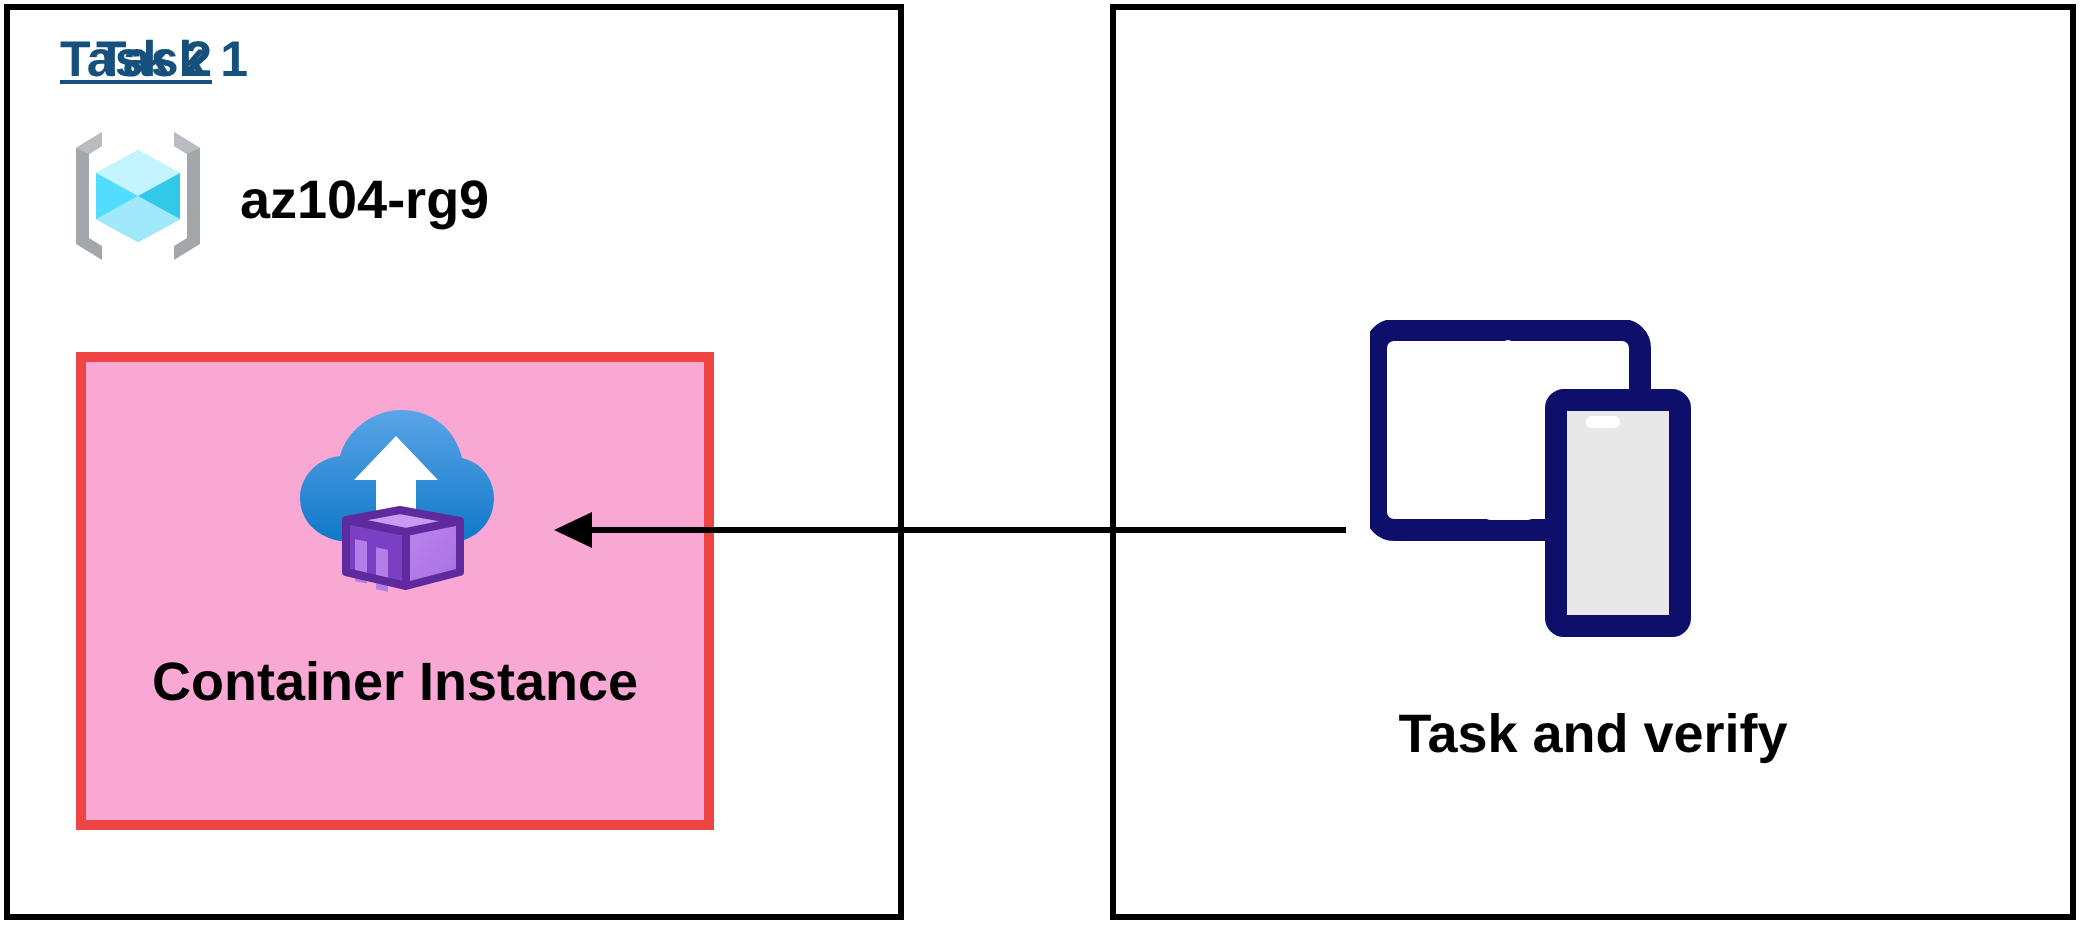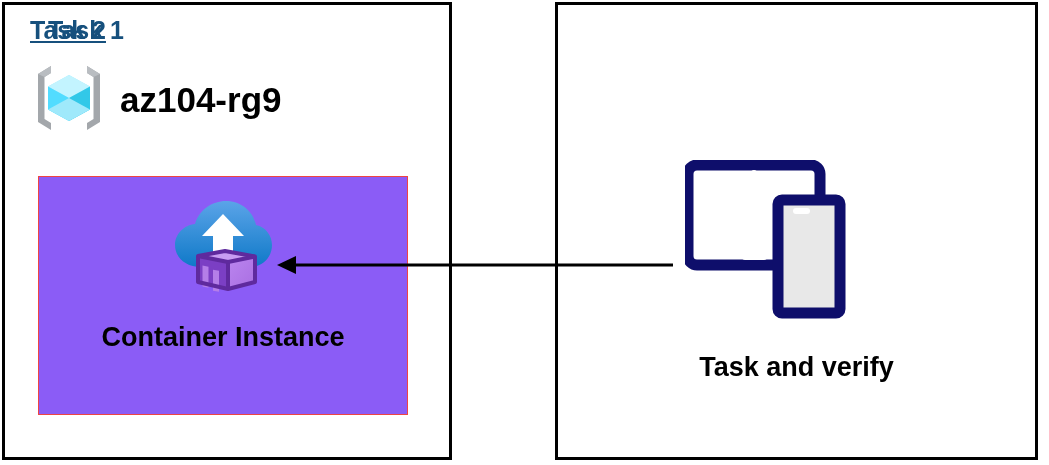--- a/index.html
+++ b/index.html
@@ -56,35 +56,35 @@
   
   #rg-row {
     position: absolute;
     left: 30px;
     top: 62px;
     display: flex;
     align-items: center;
     gap: 12px;
   }
   #rg-label {
-    font-size: 35px;
+    font-size: 27px;
     font-weight: bold;
     color: #000000;
     white-space: nowrap;
   }
 
   
   #container-box {
     position: absolute;
     left: 38px;
     top: 176px;
-    width: 370px;
+    width: 319px;
     height: 239px;
-    background: #8b5cf6;
-    border: 1px solid #ef4444;
+    background: #f9a8d4;
+    border: 5px solid #ef4444;
     box-sizing: border-box;
   }
   #container-icon-wrap {
     position: absolute;
     left: 50%;
     top: 18px;
     transform: translateX(-50%);
   }
   #container-label {
     position: absolute;

